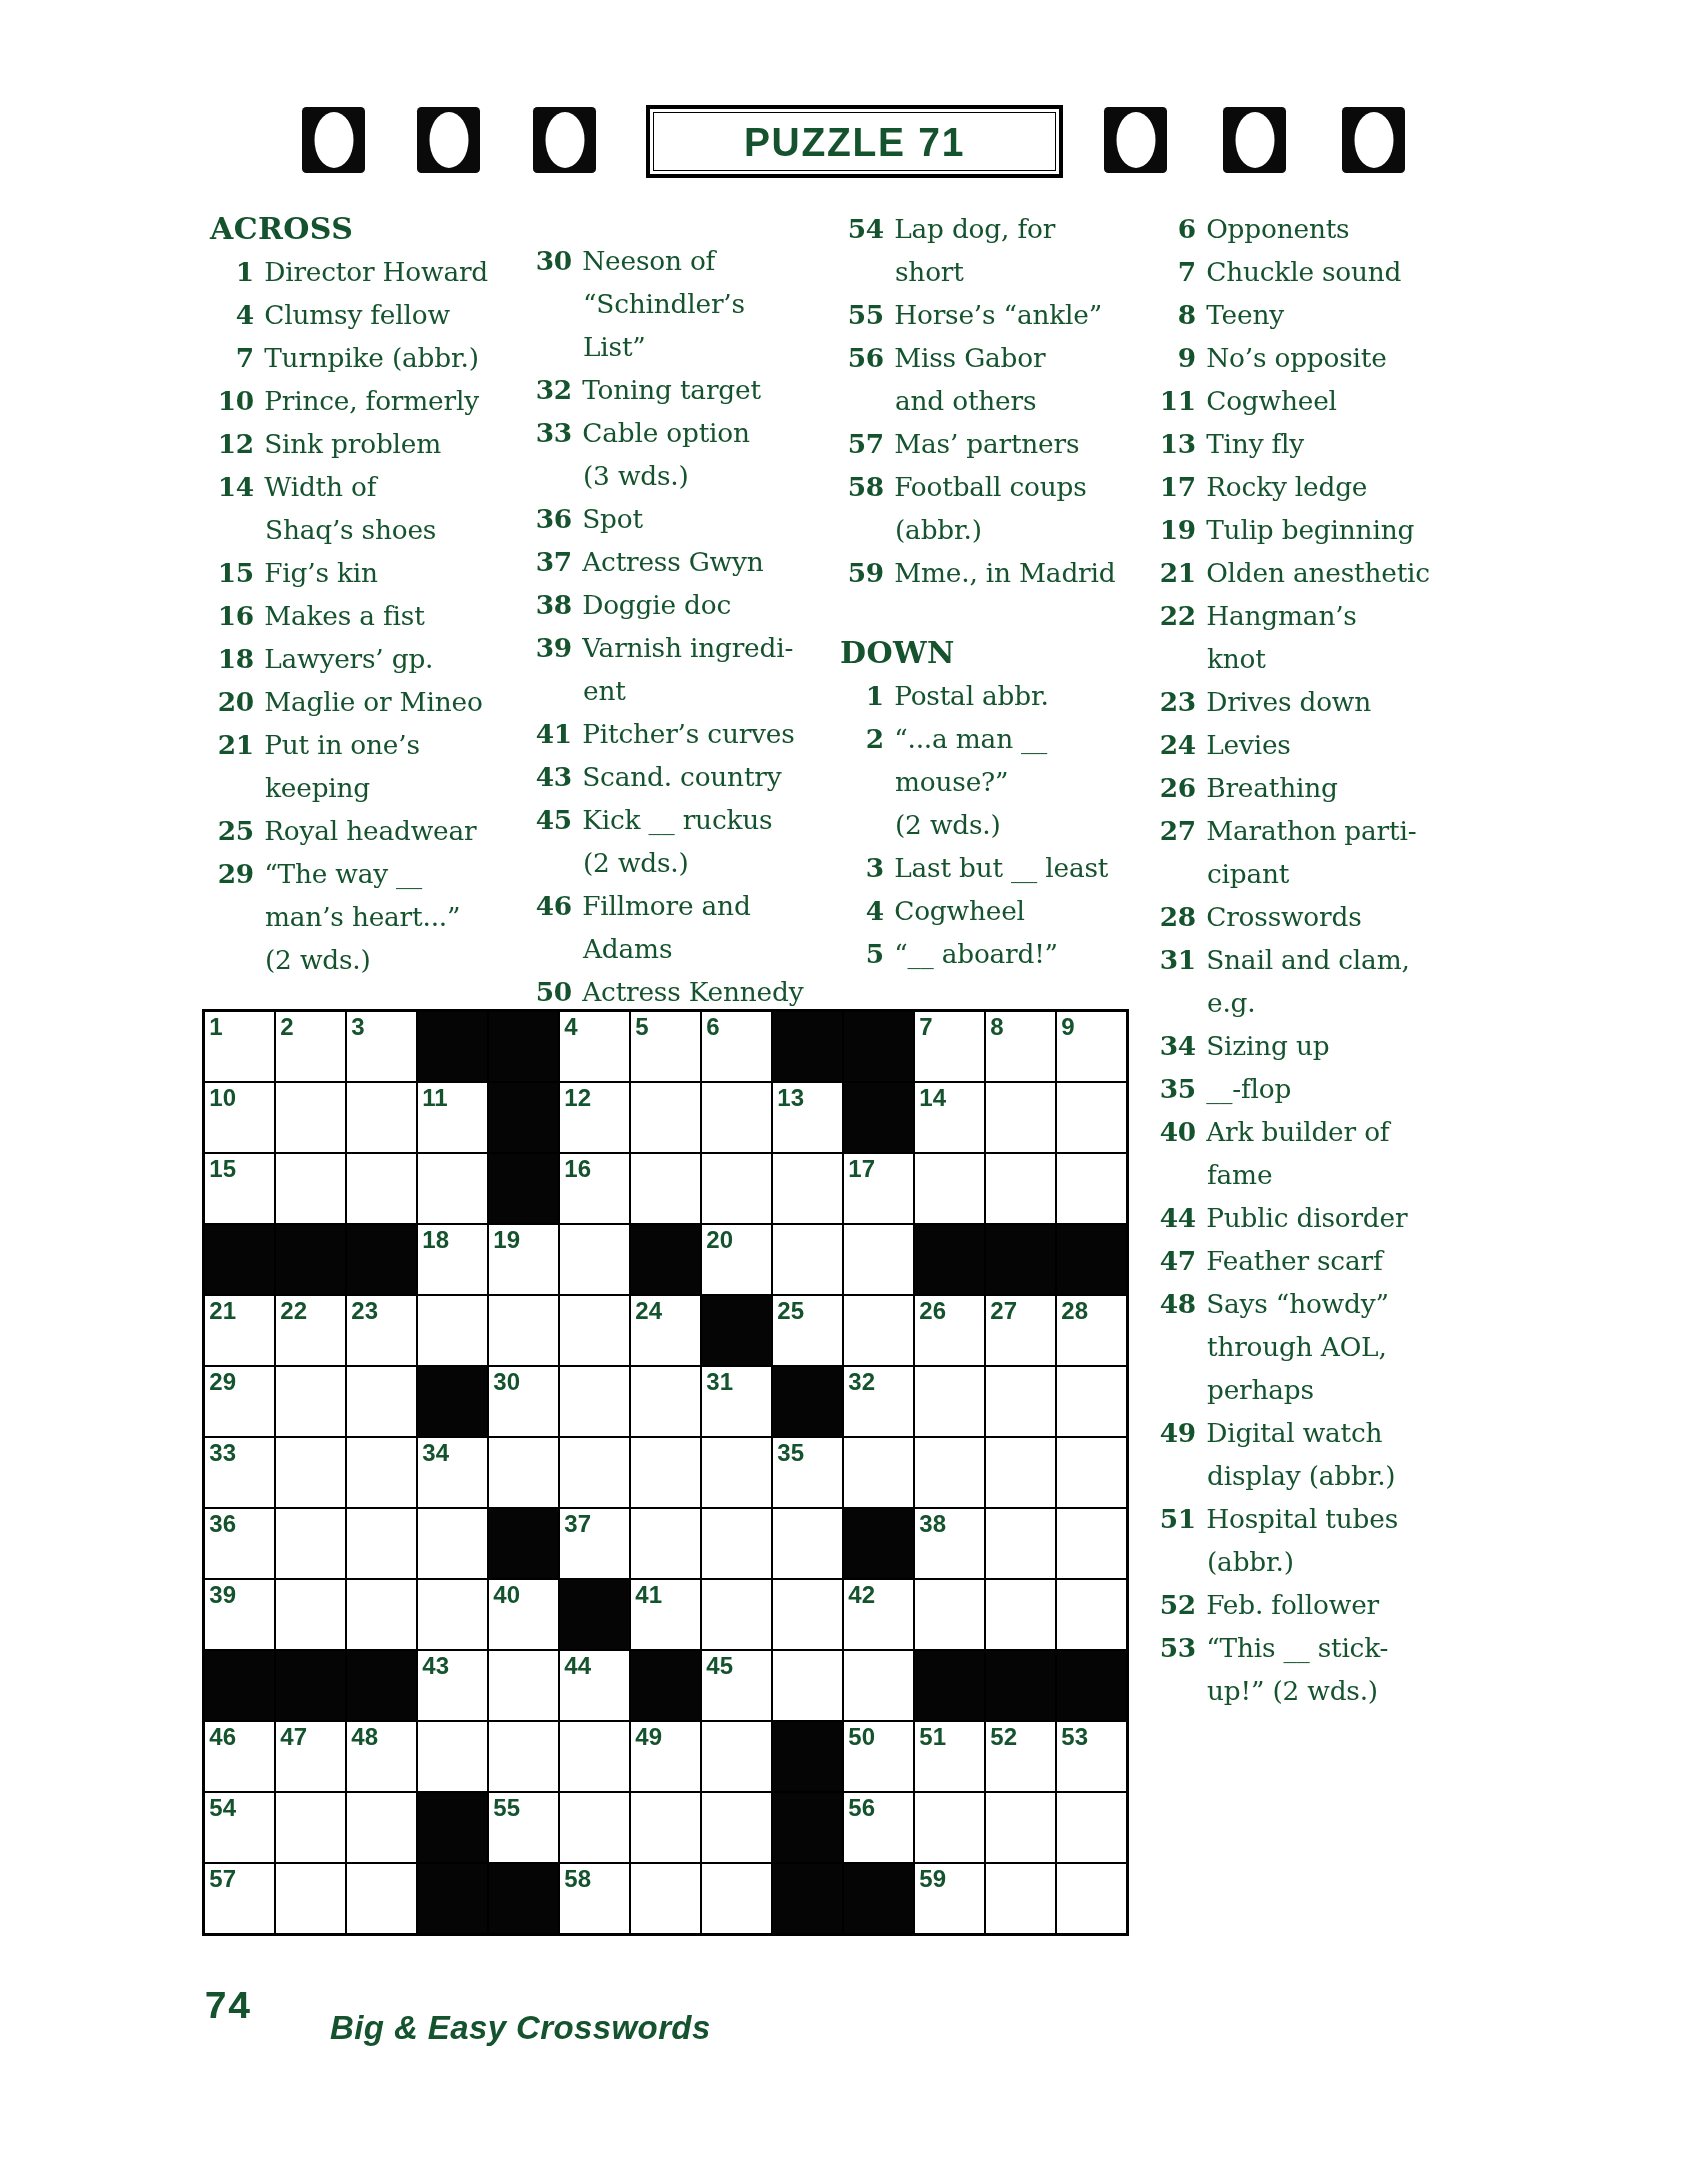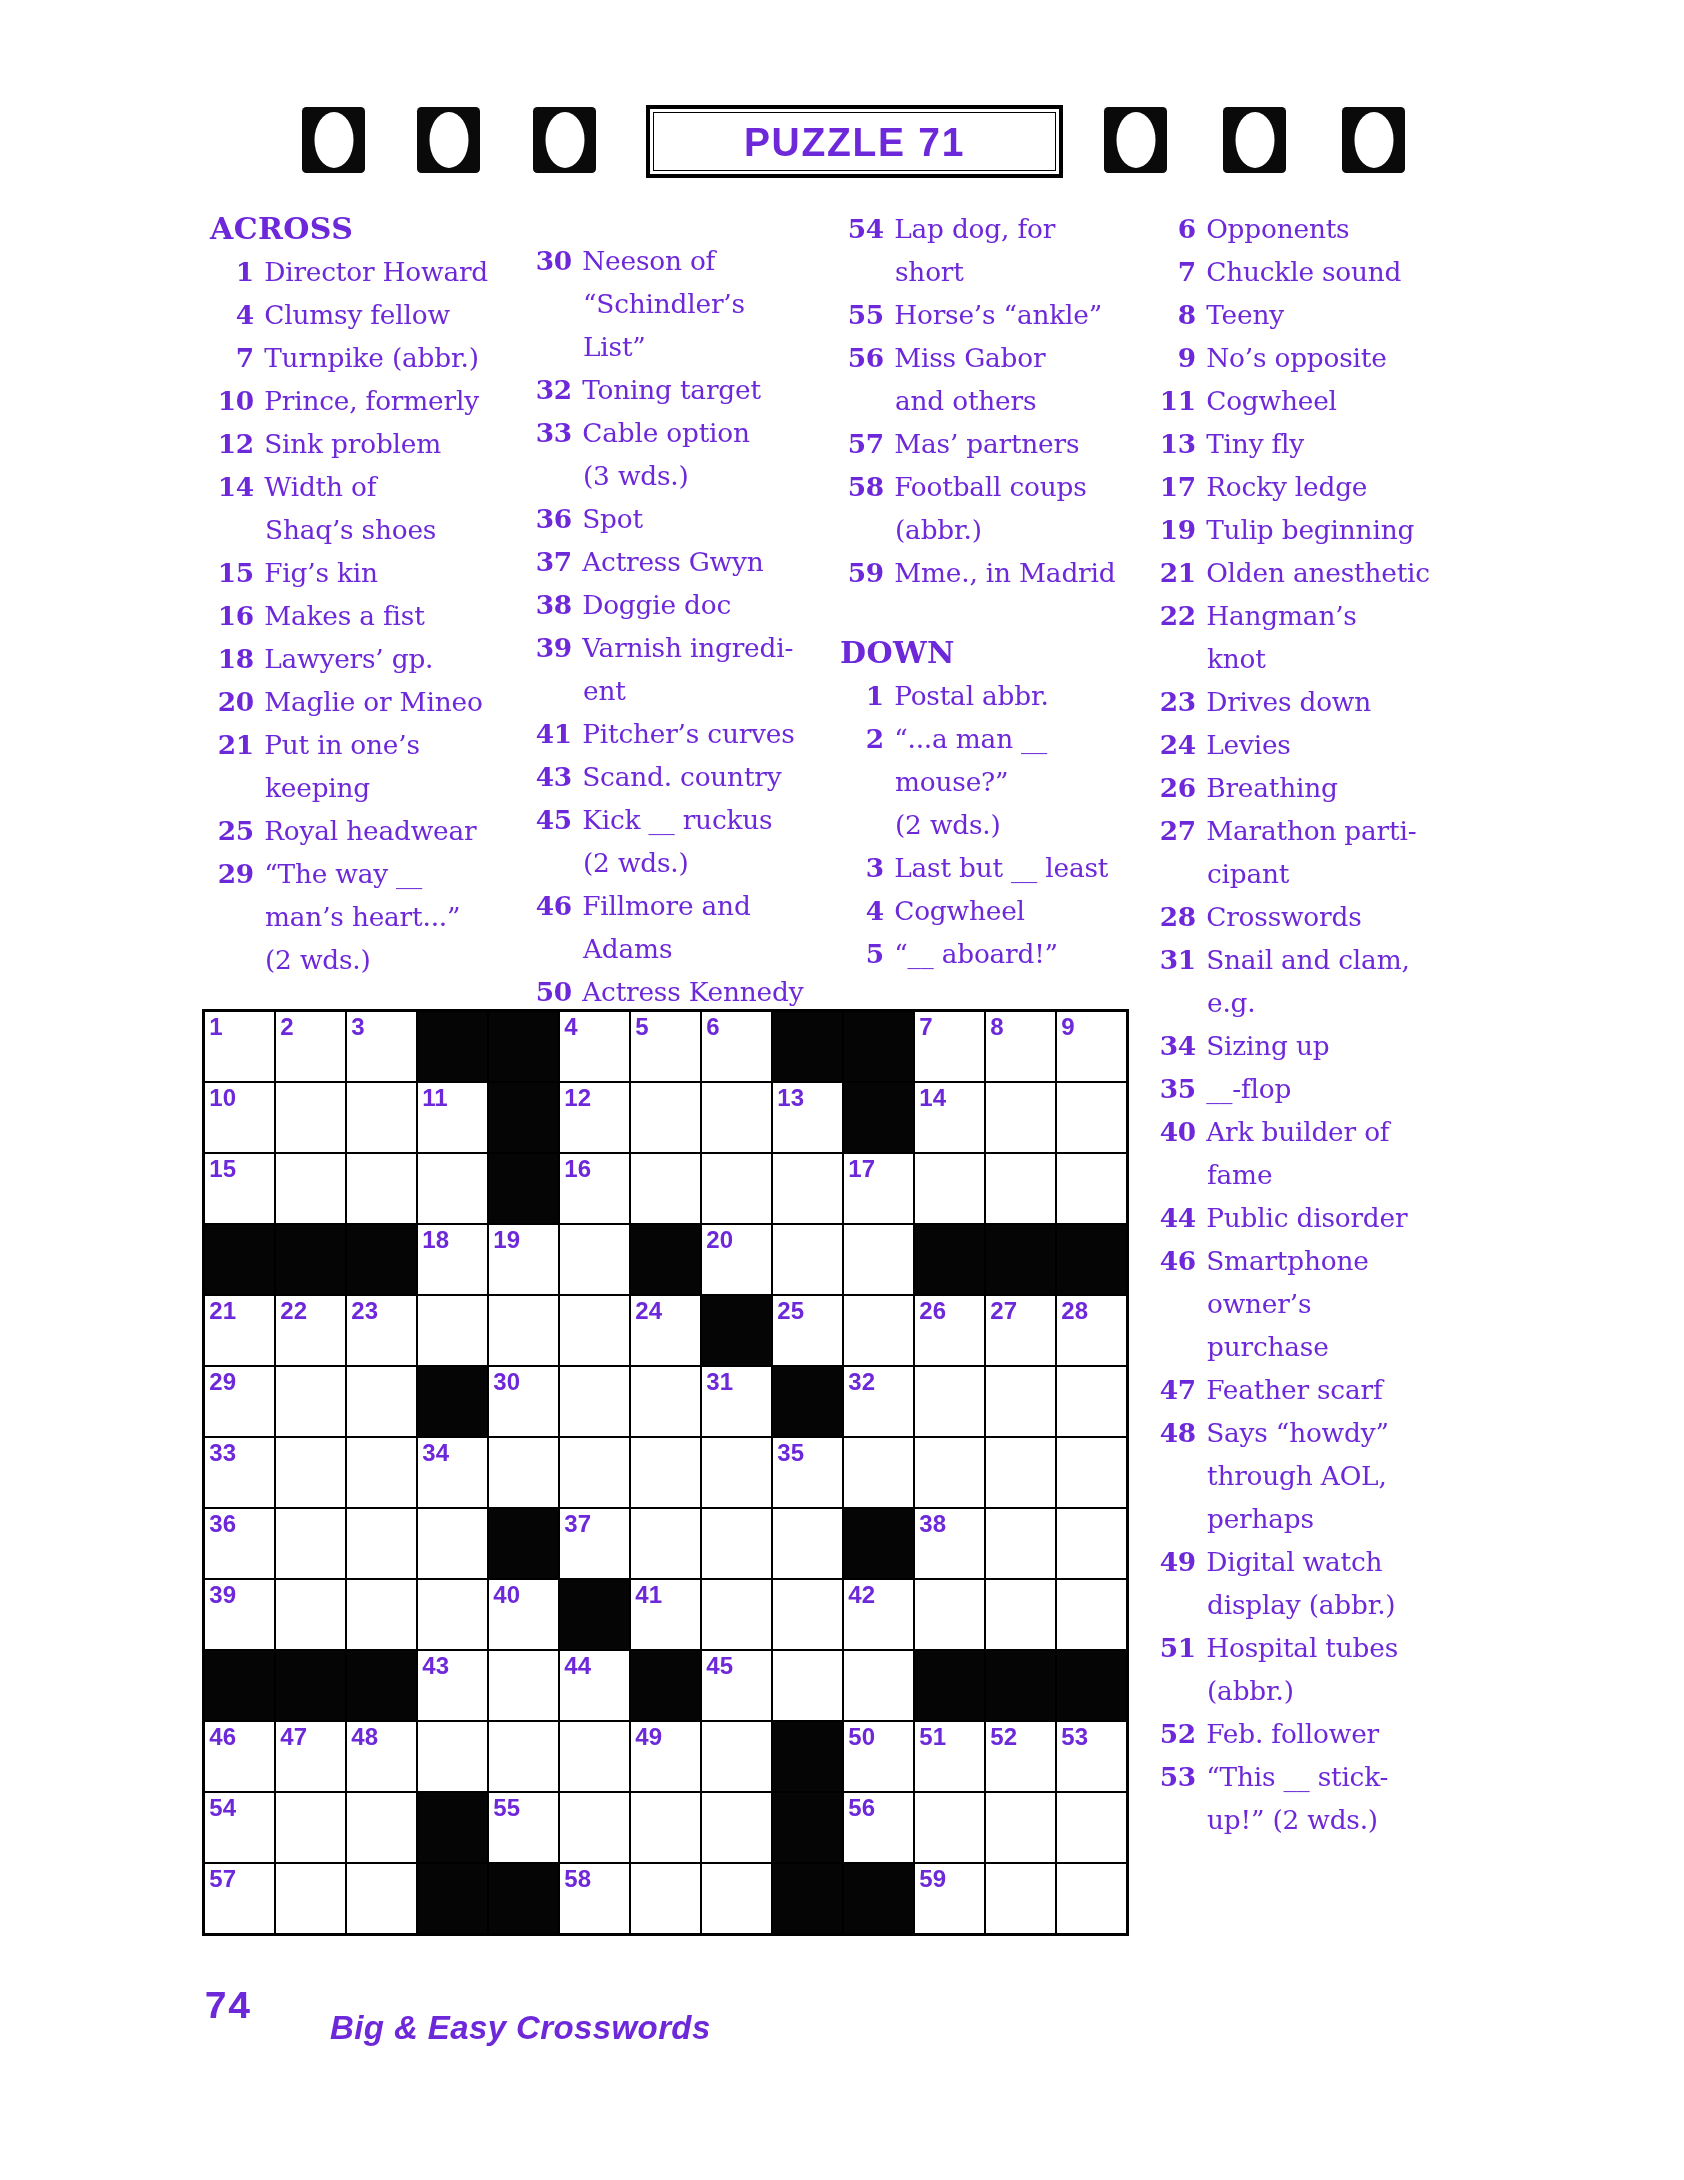--- a/index.html
+++ b/index.html
@@ -1,18 +1,18 @@
 <!DOCTYPE html>
 <html style="font-size:13.6px"><head>
 <meta charset="utf-8">
 <style>
   html,body { margin:0; padding:0; background:#e8e8e8; }
   .page {
     position:relative; width:1685px; height:2181px; margin:0 auto;
-    background:#ffffff; color:#6d28d9; overflow:hidden;
+    background:#ffffff; color:#14532d; overflow:hidden;
     font-family:"DejaVu Serif", serif;
   }
   
   .ornament { position:absolute; width:63px; height:66px; background:#0a0a0a; border-radius:4.3px; }
   .ornament .oval {
     position:absolute; left:50%; top:50%; transform:translate(-50%,-50%);
     width:39px; height:56px; background:#fff; border-radius:50%;
   }
   
   .title-box {
@@ -146,21 +146,20 @@
       <div class="clue"><span class="cnum">23</span><span class="ctext">Drives down</span></div>
       <div class="clue"><span class="cnum">24</span><span class="ctext">Levies</span></div>
       <div class="clue"><span class="cnum">26</span><span class="ctext">Breathing</span></div>
       <div class="clue"><span class="cnum">27</span><span class="ctext">Marathon parti-<br>cipant</span></div>
       <div class="clue"><span class="cnum">28</span><span class="ctext">Crosswords</span></div>
       <div class="clue"><span class="cnum">31</span><span class="ctext">Snail and clam,<br>e.g.</span></div>
       <div class="clue"><span class="cnum">34</span><span class="ctext">Sizing up</span></div>
       <div class="clue"><span class="cnum">35</span><span class="ctext">__-flop</span></div>
       <div class="clue"><span class="cnum">40</span><span class="ctext">Ark builder of<br>fame</span></div>
       <div class="clue"><span class="cnum">44</span><span class="ctext">Public disorder</span></div>
-      <div class="clue"><span class="cnum">46</span><span class="ctext">Smartphone<br>owner’s<br>purchase</span></div>
       <div class="clue"><span class="cnum">47</span><span class="ctext">Feather scarf</span></div>
       <div class="clue"><span class="cnum">48</span><span class="ctext">Says “howdy”<br>through AOL,<br>perhaps</span></div>
       <div class="clue"><span class="cnum">49</span><span class="ctext">Digital watch<br>display (abbr.)</span></div>
       <div class="clue"><span class="cnum">51</span><span class="ctext">Hospital tubes<br>(abbr.)</span></div>
       <div class="clue"><span class="cnum">52</span><span class="ctext">Feb. follower</span></div>
       <div class="clue"><span class="cnum">53</span><span class="ctext">“This __ stick-<br>up!” (2 wds.)</span></div>
     </div>
 
   <div class="grid">
       <div class="cell">

